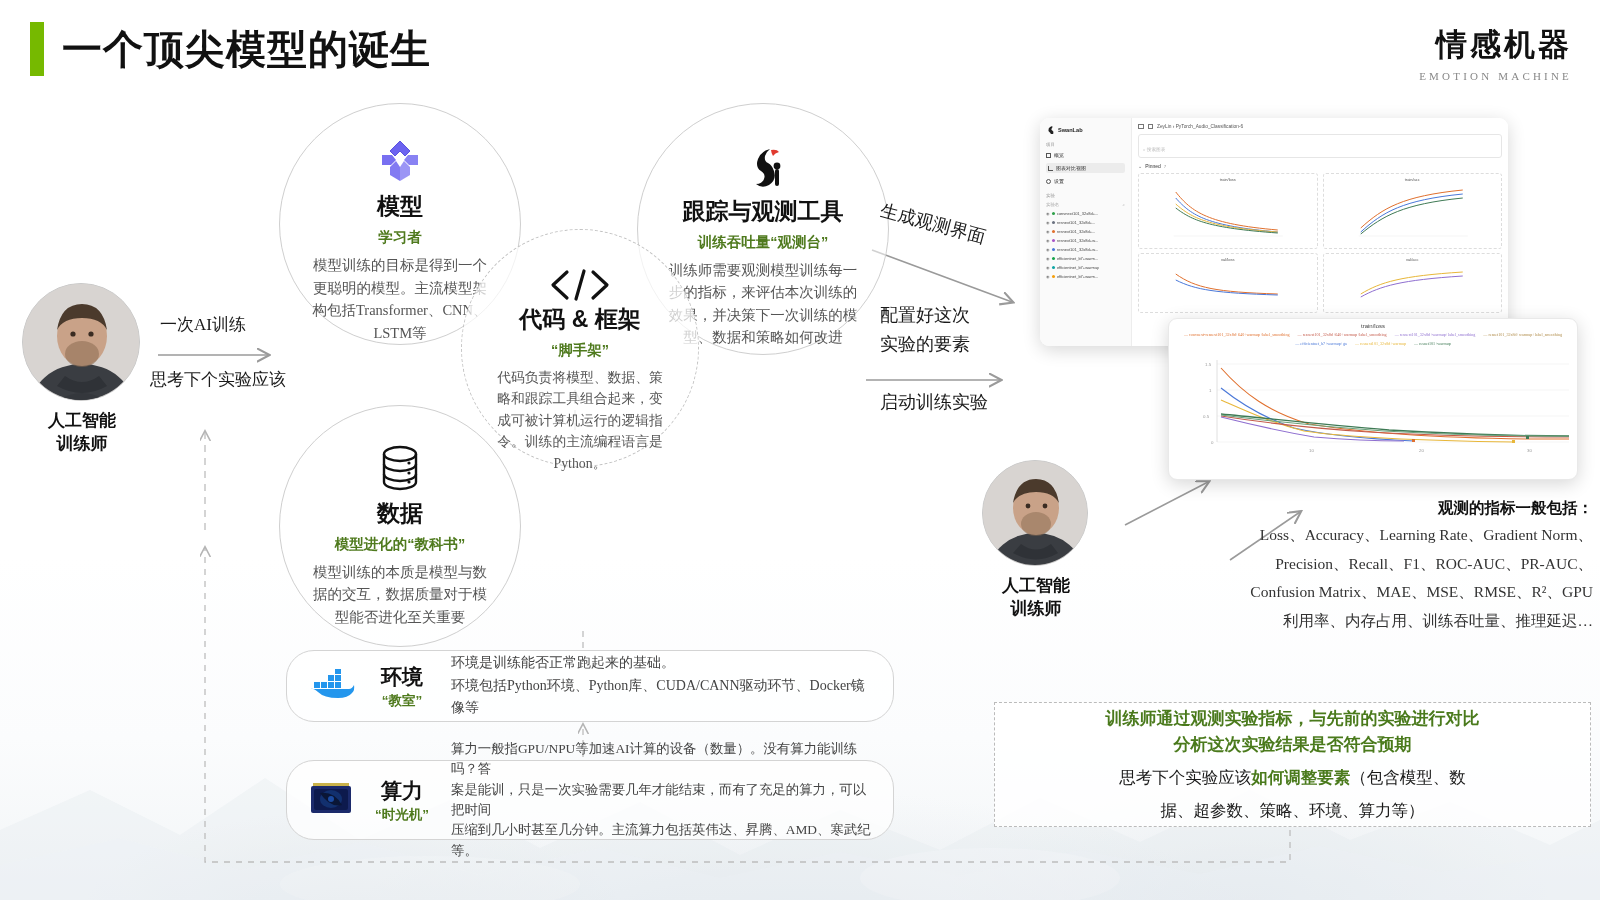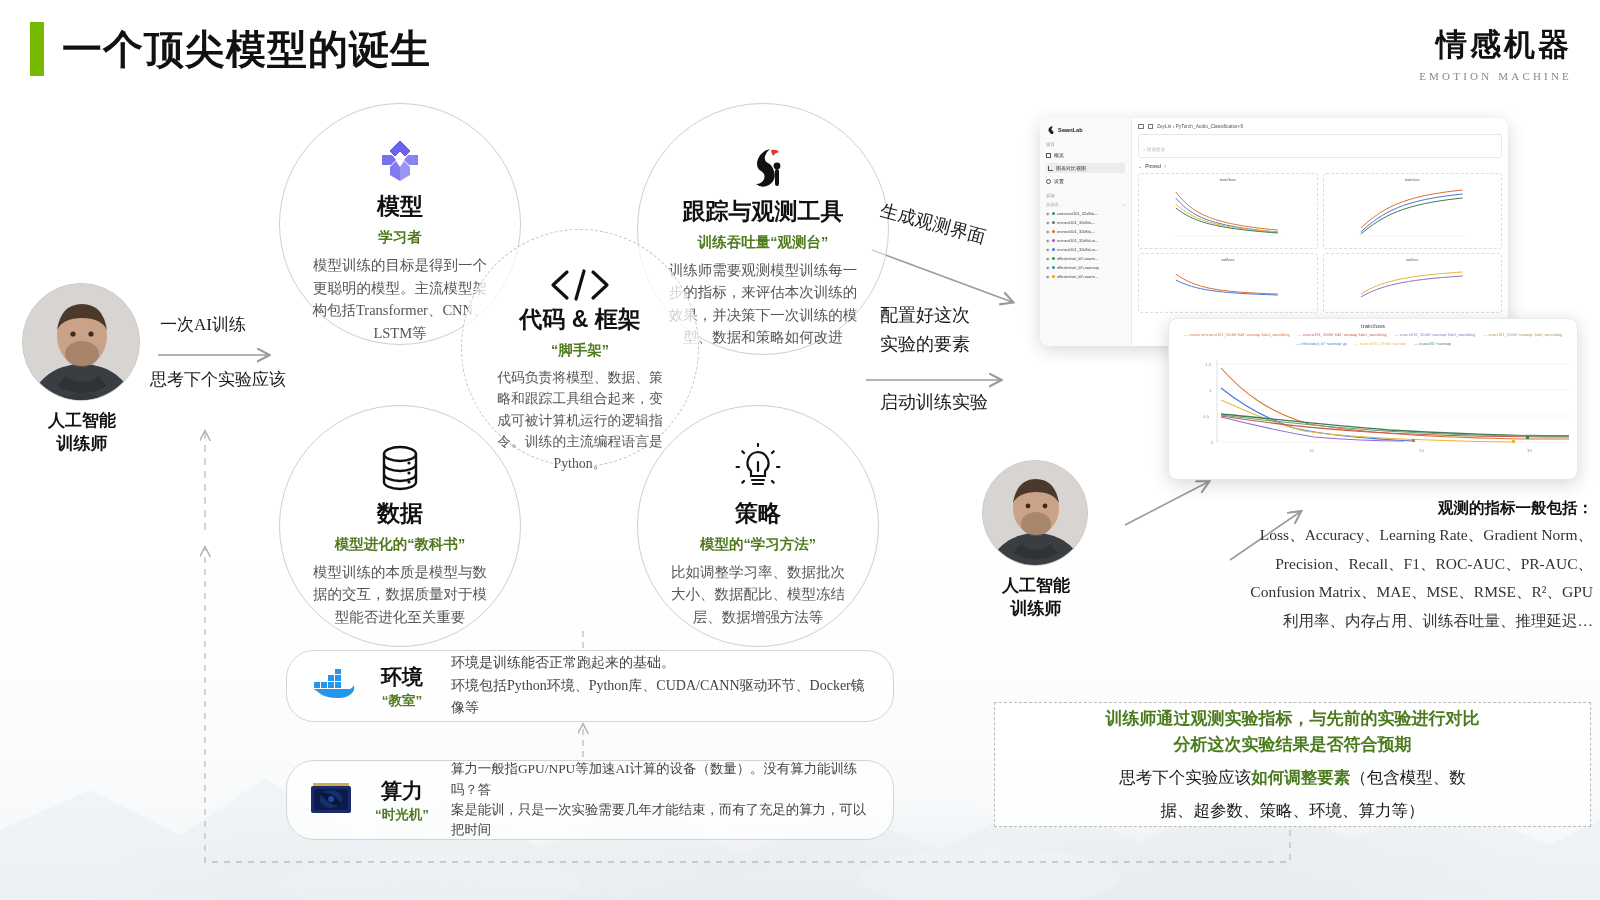--- a/index.html
+++ b/index.html
@@ -203,35 +203,20 @@
         <path d="M20 4 L6 17 L20 30" fill="none" stroke="#111" stroke-width="3.2" stroke-linecap="round" stroke-linejoin="round"></path>
         <path d="M46 4 L60 17 L46 30" fill="none" stroke="#111" stroke-width="3.2" stroke-linecap="round" stroke-linejoin="round"></path>
         <path d="M37 3 L29 31" fill="none" stroke="#111" stroke-width="3.2" stroke-linecap="round"></path>
       </svg>
     </div>
     <div class="c-title">代码 &amp; 框架</div>
     <div class="c-sub">“脚手架”</div>
     <div class="c-body" style="font-size:13.8px;">代码负责将模型、数据、策略和跟踪工具组合起来，变成可被计算机运行的逻辑指令。训练的主流编程语言是Python。</div>
   </div>
 
-  <div class="circle" style="left:637px; top:405px; width:242px; height:242px; padding:28px 30px 0;">
-    <div class="c-icon">
-      <svg width="48" height="50" viewBox="0 0 48 50">
-        <g fill="none" stroke="#111" stroke-width="2.2" stroke-linecap="round">
-          <path d="M24 9 a11 11 0 0 1 7 19 v5 h-14 v-5 a11 11 0 0 1 7 -19z"></path>
-          <path d="M18 37 h12 M19 41 h10"></path>
-          <path d="M24 3 v-2 M10 10 l-1.6 -1.6 M38 10 l1.6 -1.6 M5 24 h-2.4 M43 24 h2.4 M10 38 l-1.6 1.6 M38 38 l1.6 1.6"></path>
-          <path d="M24 19 v9"></path>
-        </g>
-      </svg>
-    </div>
-    <div class="c-title">策略</div>
-    <div class="c-sub">模型的“学习方法”</div>
-    <div class="c-body">比如调整学习率、数据批次大小、数据配比、模型冻结层、数据增强方法等</div>
-  </div>
 
   <div class="alabel big" style="left:884px; top:198px; transform:rotate(15deg); transform-origin:left top;">生成观测界面</div>
   <div class="alabel big" style="left:880px; top:303px;">配置好这次</div>
   <div class="alabel big" style="left:880px; top:332px;">实验的要素</div>
   <div class="alabel big" style="left:880px; top:390px;">启动训练实验</div>
 
   <div class="pill" style="left:286px; top:650px; width:608px; height:72px;">
     <div class="pill-icon">
       <svg width="46" height="36" viewBox="0 0 46 36">
         <g fill="#2396ed">
@@ -267,20 +252,21 @@
         <circle cx="24" cy="19" r="3" fill="#1b4aa0"></circle>
       </svg>
     </div>
     <div class="pill-head">
       <div class="pill-title">算力</div>
       <div class="pill-sub">“时光机”</div>
     </div>
     <div class="pill-body" style="font-size:13.4px; line-height:1.52;">
       <div>算力一般指GPU/NPU等加速AI计算的设备（数量）。没有算力能训练吗？答</div>
       <div>案是能训，只是一次实验需要几年才能结束，而有了充足的算力，可以把时间</div>
+      <div>压缩到几小时甚至几分钟。主流算力包括英伟达、昇腾、AMD、寒武纪等。</div>
     </div>
   </div>
 
   <div class="person" style="left:982px; top:460px; width:108px;">
     <div class="avatar" style="width:106px;height:106px;">
       <svg viewBox="0 0 106 106" width="106" height="106">
         <rect width="106" height="106" fill="#d8d4d1"></rect>
         <ellipse cx="53" cy="112" rx="47" ry="40" fill="#3a3d42"></ellipse>
         <ellipse cx="53" cy="47" rx="23" ry="27" fill="#c9a288"></ellipse>
         <path d="M30 42 q4 -24 23 -24 q19 0 23 24 q-6 -11 -23 -11 q-17 0 -23 11z" fill="#4b3a2c"></path>

